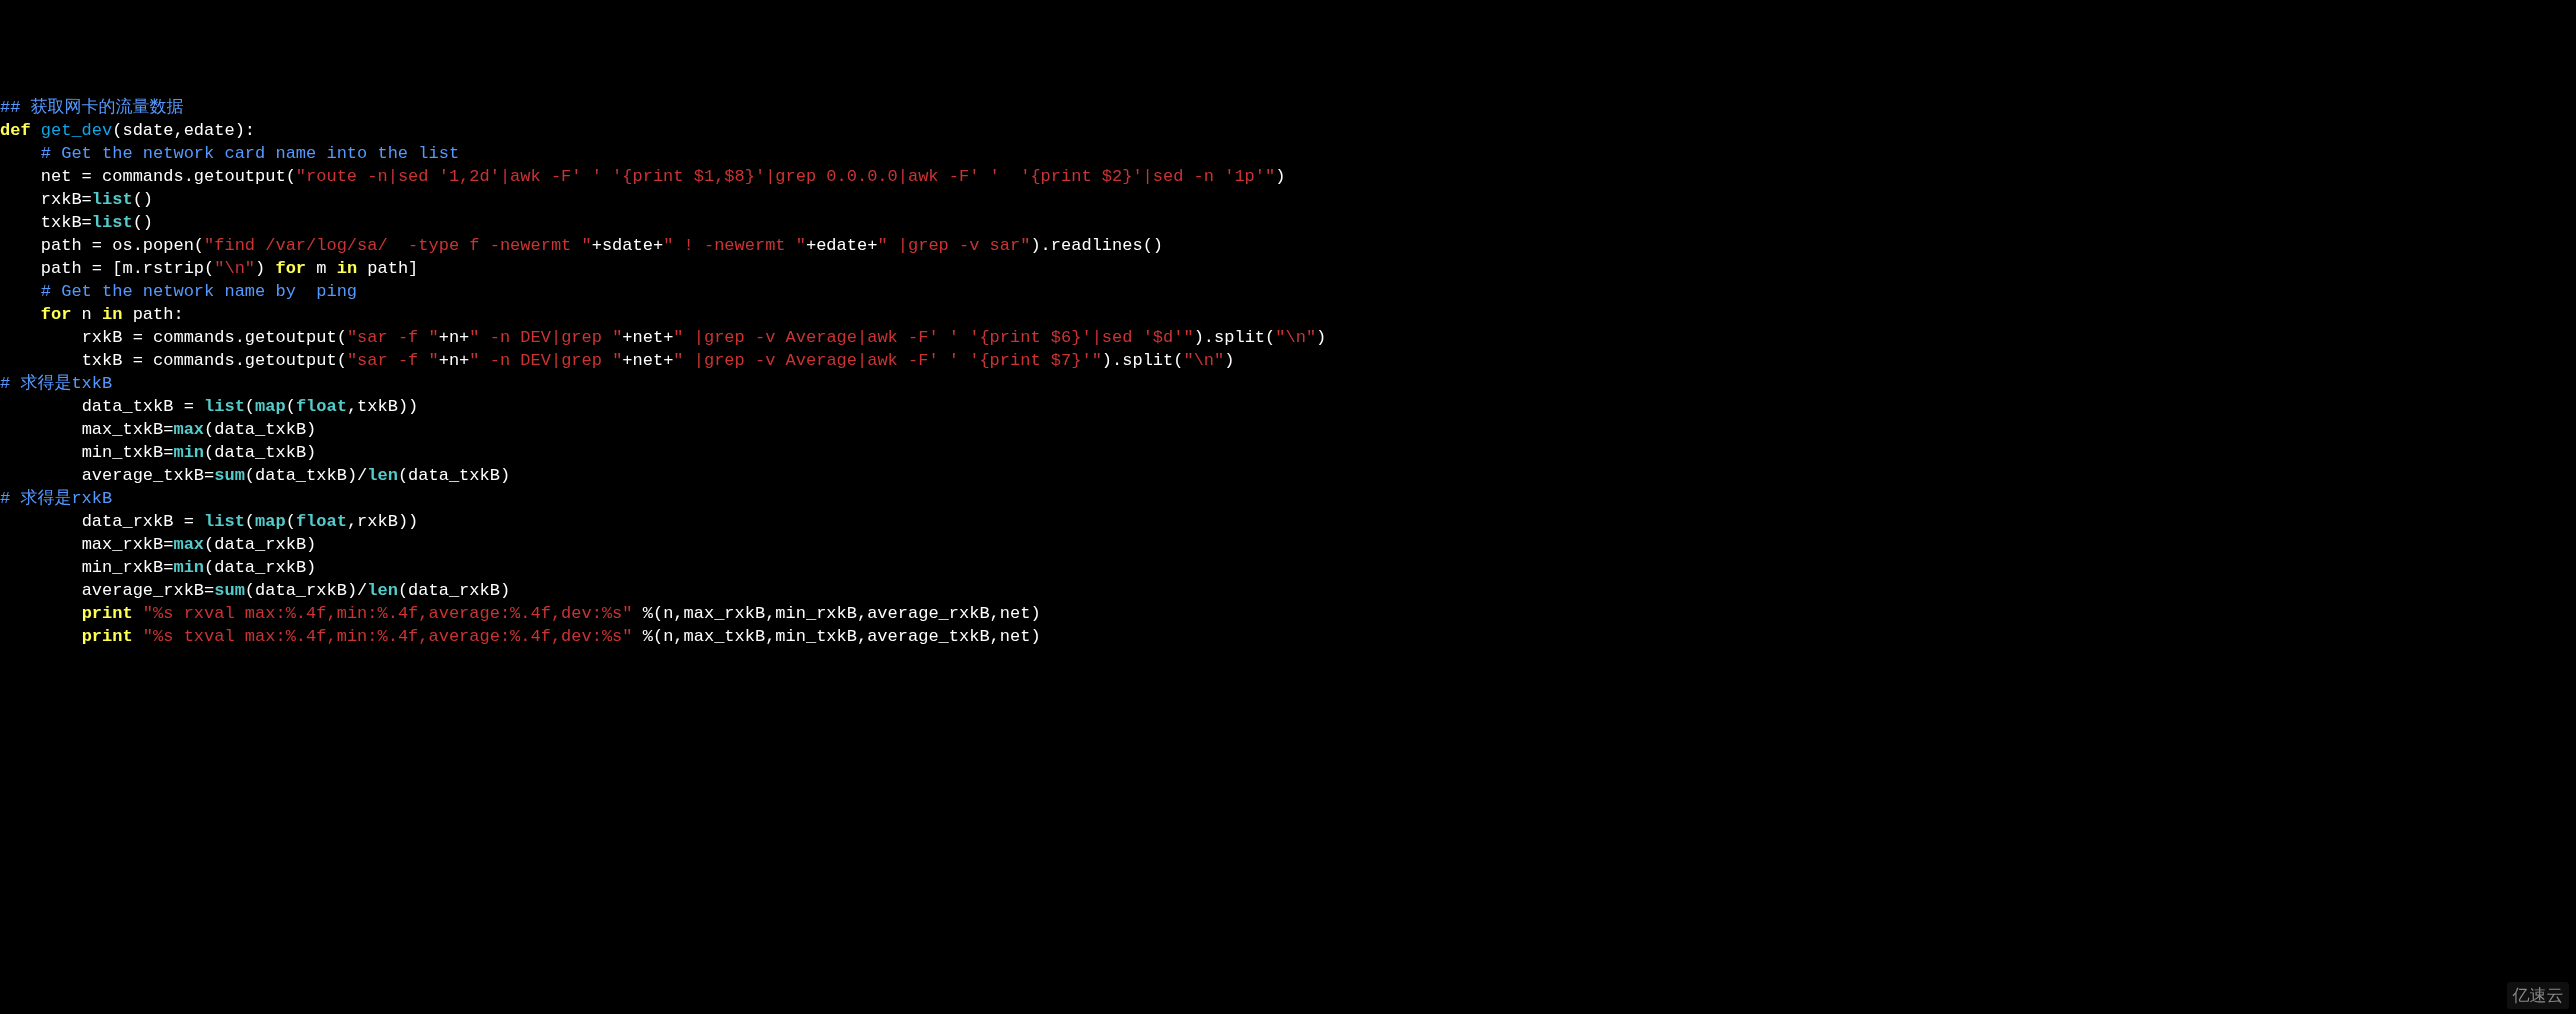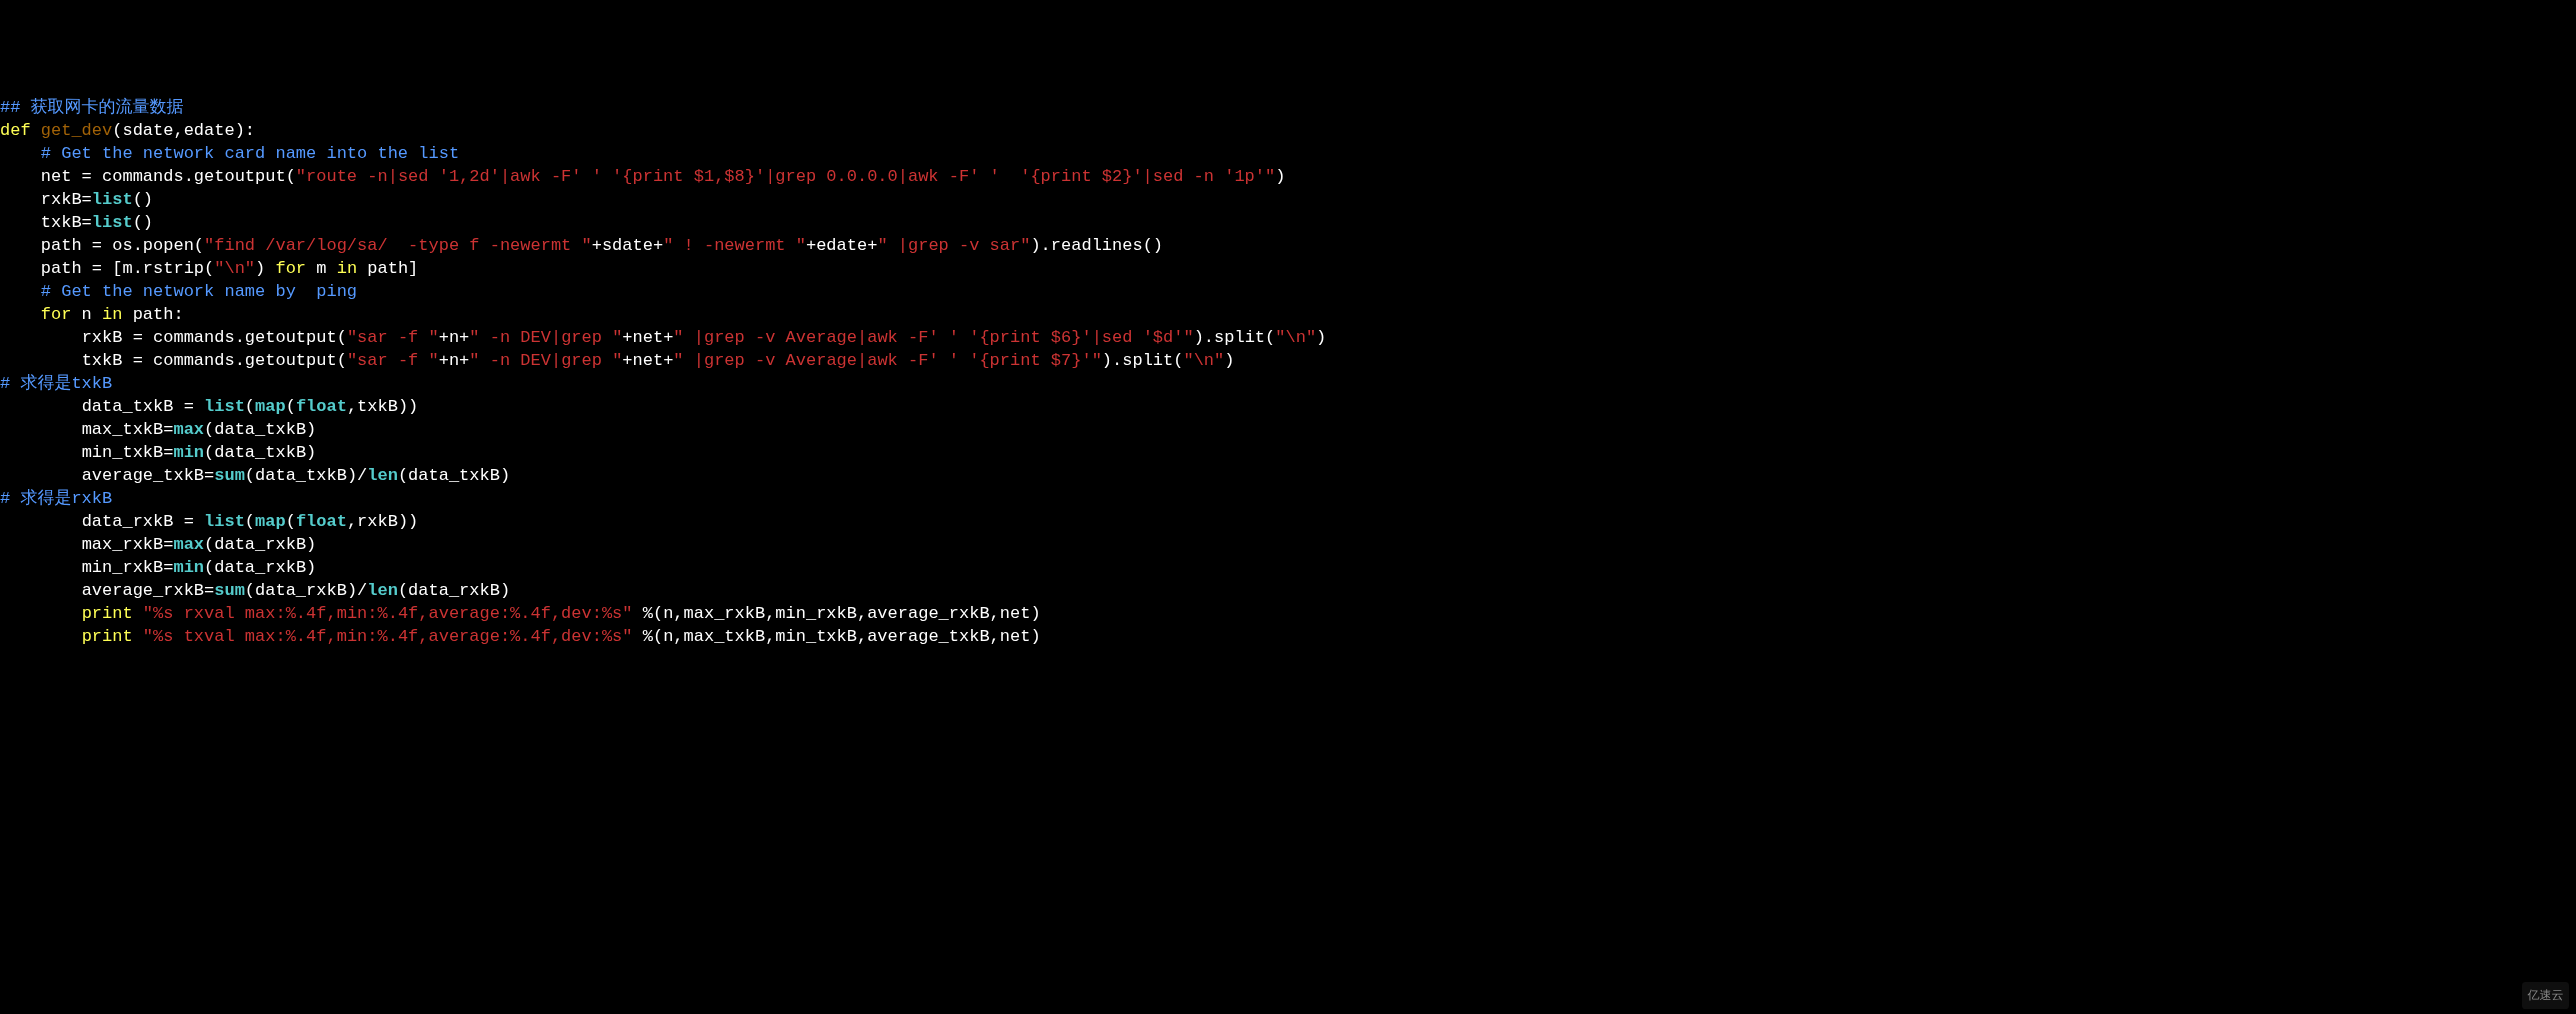--- a/index.html
+++ b/index.html
@@ -10,30 +10,30 @@
     font-size: 17px;
     line-height: 23px;
     color: #ffffff;
     white-space: pre;
     overflow-x: auto;
   }
   .code-container {
     padding: 3.6px 0 3.6px 0;
   }
   .c-comment { color: #5599ff; text-align: center; }
-  .c-keyword { color: #ffff55; }
-  .c-func    { color: #a16207; }
+  .c-keyword { color: #ffff55; font-weight: bold; }
+  .c-func    { color: #0ea5e9; }
   .c-string  { color: #cc3333; }
   .c-builtin { color: #55cccc; font-weight: bold; }
   .c-default { color: #ffffff; }
   .watermark {
     position: fixed;
     bottom: 5.4px;
     right: 7.2px;
-    font-size: 12px;
+    font-size: 17px;
     color: #888;
     background: rgba(255,255,255,0.06);
     padding: 1.8px 5.4px;
     border-radius: 3.6px;
     font-family: Liberation Serif, serif;
   }
 </style>
 </head>
 <body>
 

